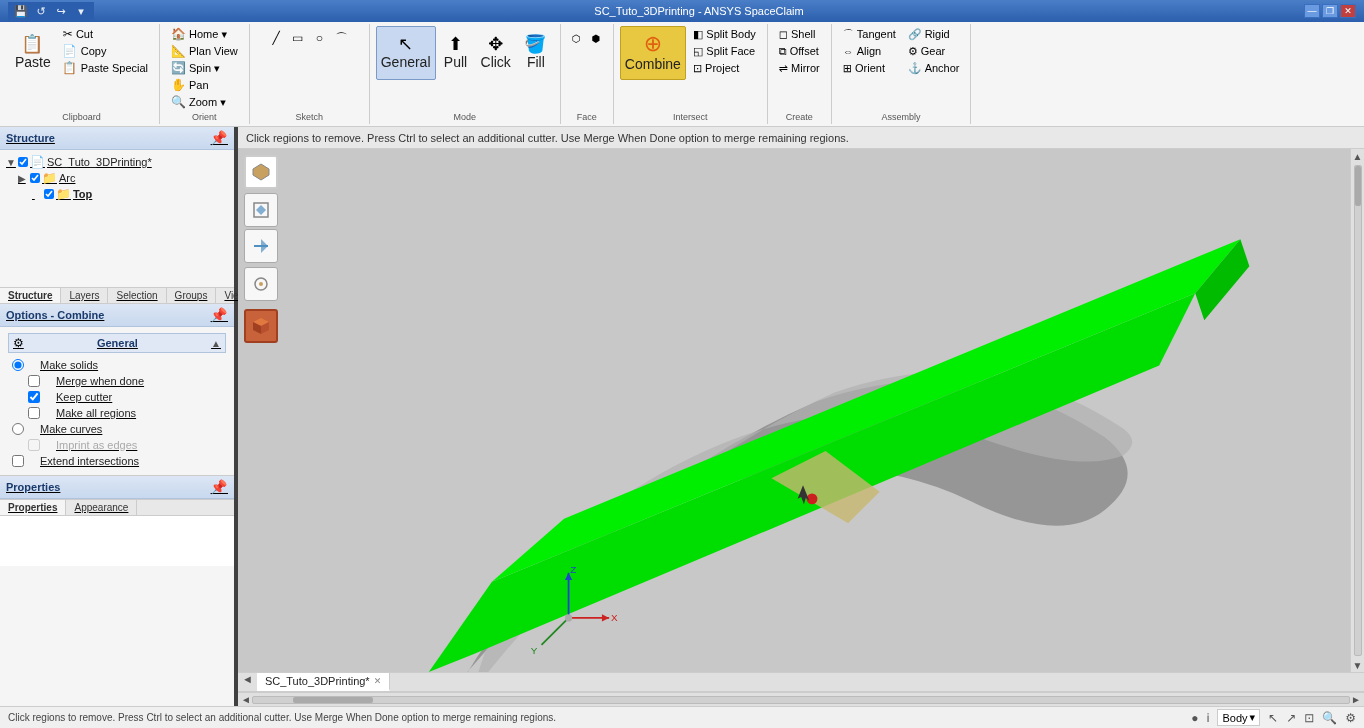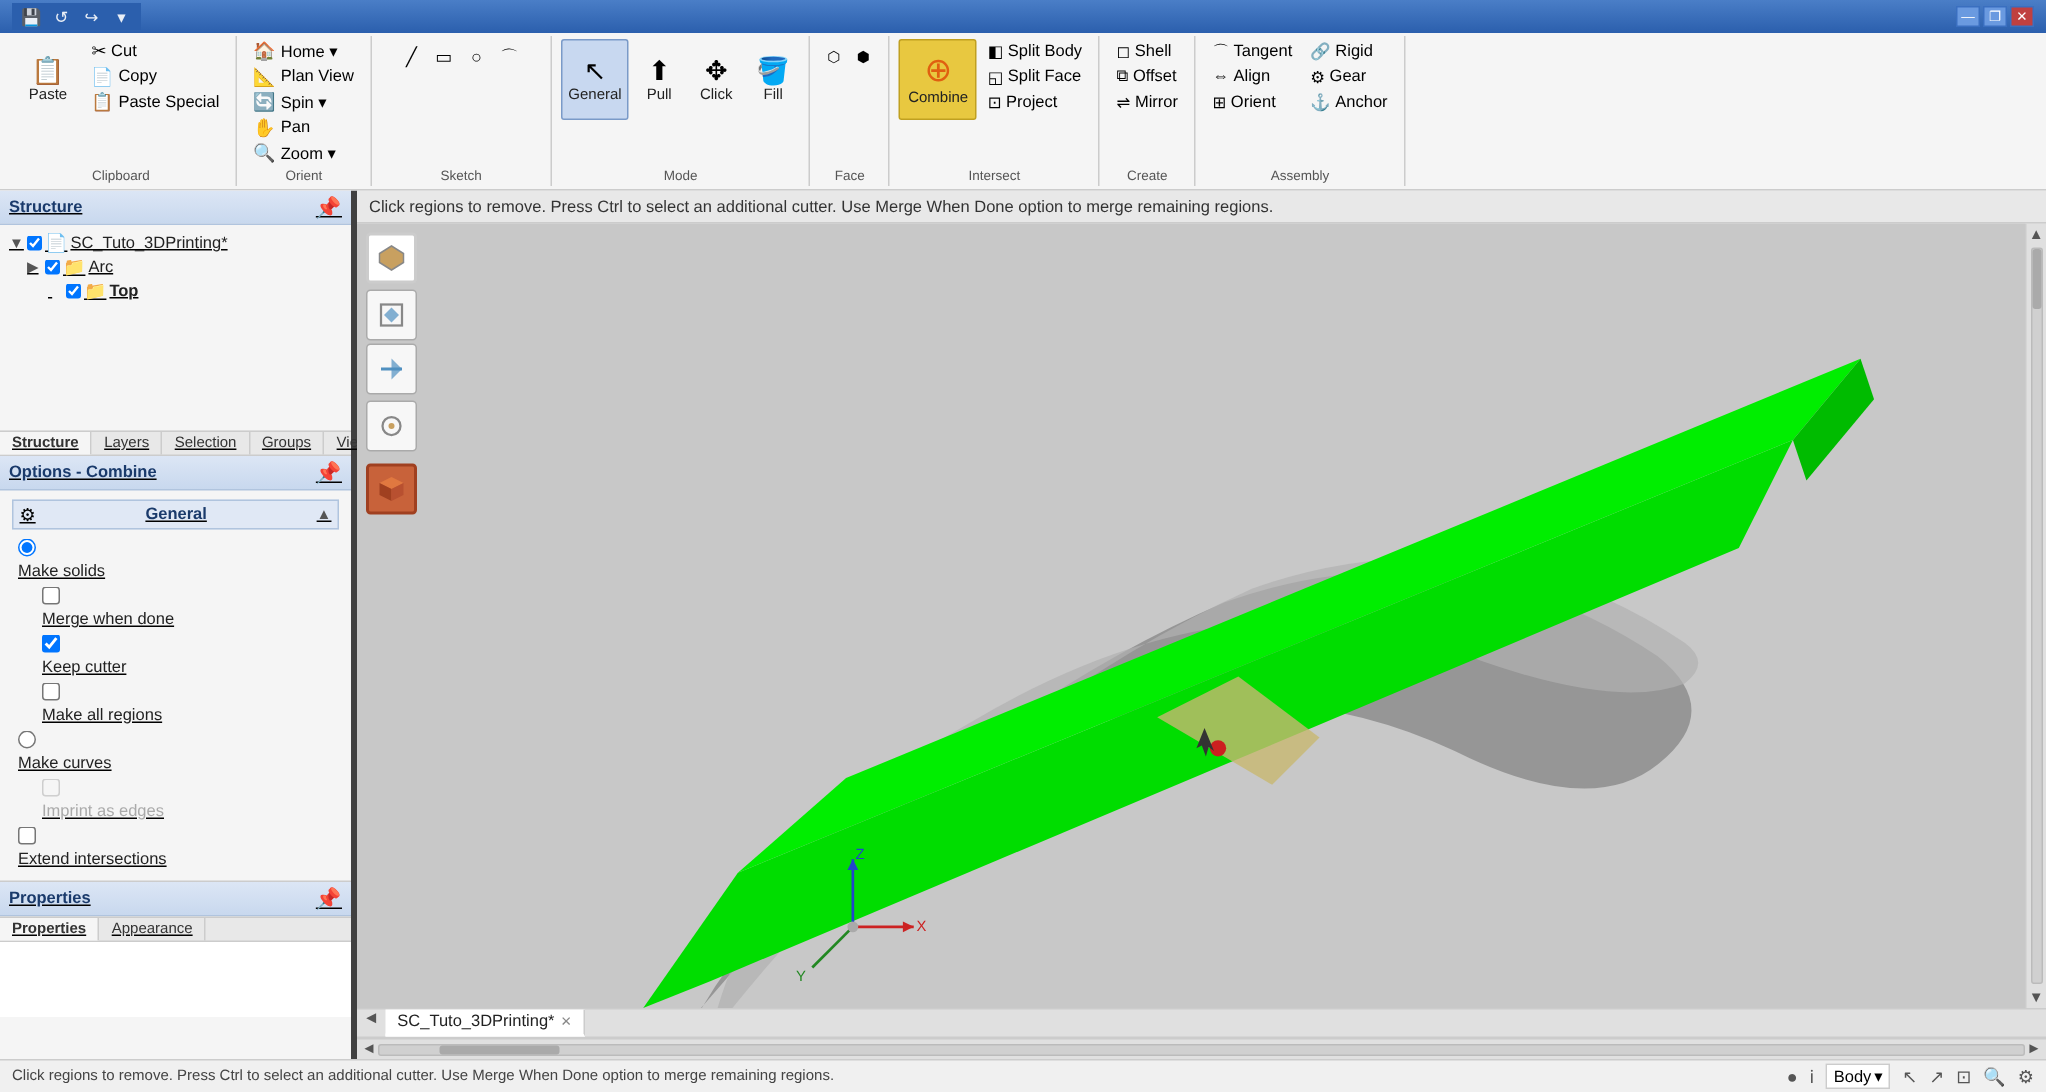--- a/index.html
+++ b/index.html
@@ -27,21 +27,21 @@
     .ribbon-group { display: flex; flex-direction: column; align-items: center; border-right: 1px solid #ccc; padding: 2px 6px; min-width: fit-content; }
     .ribbon-group-label { font-size: 9px; color: #555; margin-top: auto; padding-top: 2px; white-space: nowrap; }
     .ribbon-group-content { display: flex; align-items: flex-start; gap: 2px; flex: 1; }
     .ribbon-btn {
       display: flex; flex-direction: column; align-items: center; justify-content: center;
       padding: 2px 4px; cursor: pointer; min-width: 36px; height: 54px;
       border: 1px solid transparent; border-radius: 2px; gap: 2px;
     }
     .ribbon-btn.active { background: #c8d8f0; border-color: #7a9ac8; }
     .ribbon-btn-icon { font-size: 18px; line-height: 1; }
-    .ribbon-btn-label { font-size: 10px; text-align: left; white-space: nowrap; color: #222; line-height: 1.1; }
+    .ribbon-btn-label { font-size: 14px; text-align: left; white-space: nowrap; color: #222; line-height: 1.1; }
     .ribbon-btn-small {
       display: flex; align-items: center; gap: 3px; padding: 1px 4px; cursor: pointer;
       border: 1px solid transparent; border-radius: 2px; height: 16px; white-space: nowrap;
     }
     .ribbon-btn-small .icon-s { font-size: 12px; }
     .ribbon-col { display: flex; flex-direction: column; gap: 1px; }
 
     
     .main-area { display: flex; flex: 1; overflow: hidden; }
 
@@ -59,21 +59,21 @@
 
     .tab-bar { display: flex; border-bottom: 1px solid #ccc; border-top: 1px solid #ccc; background: #e8e8e8; }
     .tab-item { padding: 2px 8px; font-size: 10px; cursor: pointer; border-right: 1px solid #ccc; color: #333; }
     .tab-item.active { background: #f5f5f5; font-weight: bold; }
 
     .options-panel { flex: 0 0 auto; }
     .options-content { padding: 6px 8px; }
     .section-header { display: flex; align-items: center; justify-content: space-between; padding: 2px 4px; background: #e0e8f5; border: 1px solid #b0c4de; cursor: pointer; margin-bottom: 4px; }
     .section-title { font-size: 11px; font-weight: bold; color: #1a3a6b; }
     .section-collapse { font-size: 10px; color: #555; }
-    .option-row { display: flex; align-items: flex-start; gap: 4px; padding: 2px 4px; flex-direction: column; }
+    .option-row { display: flex; align-items: flex-end; gap: 16px; padding: 2px 4px; }
     .option-row input[type="radio"], .option-row input[type="checkbox"] { width: 12px; height: 12px; cursor: pointer; }
     .option-label { font-size: 11px; color: #222; cursor: pointer; }
     .option-label.disabled { color: #aaa; }
     .indent { margin-left: 16px; }
 
     .properties-panel { flex: 0 0 auto; min-height: 80px; border-top: 1px solid #ccc; }
     .properties-content { padding: 4px; background: white; min-height: 50px; }
 
     
     .viewport { flex: 1; background: #d0d0d0; position: relative; overflow: hidden; }
@@ -118,20 +118,21 @@
 </head>
 <body>
 
 <div class="title-bar">
   <div class="quick-access">
     <span class="qa-btn">💾</span>
     <span class="qa-btn">↺</span>
     <span class="qa-btn">↪</span>
     <span class="qa-btn">▾</span>
   </div>
+  <div class="title-bar-center">SC_Tuto_3DPrinting - ANSYS SpaceClaim</div>
   <div class="title-controls">
     <div class="title-btn">—</div>
     <div class="title-btn">❐</div>
     <div class="title-btn" style="background:#c04040;">✕</div>
   </div>
 </div>
 
 <div class="ribbon">
 
   <div class="ribbon-content">

